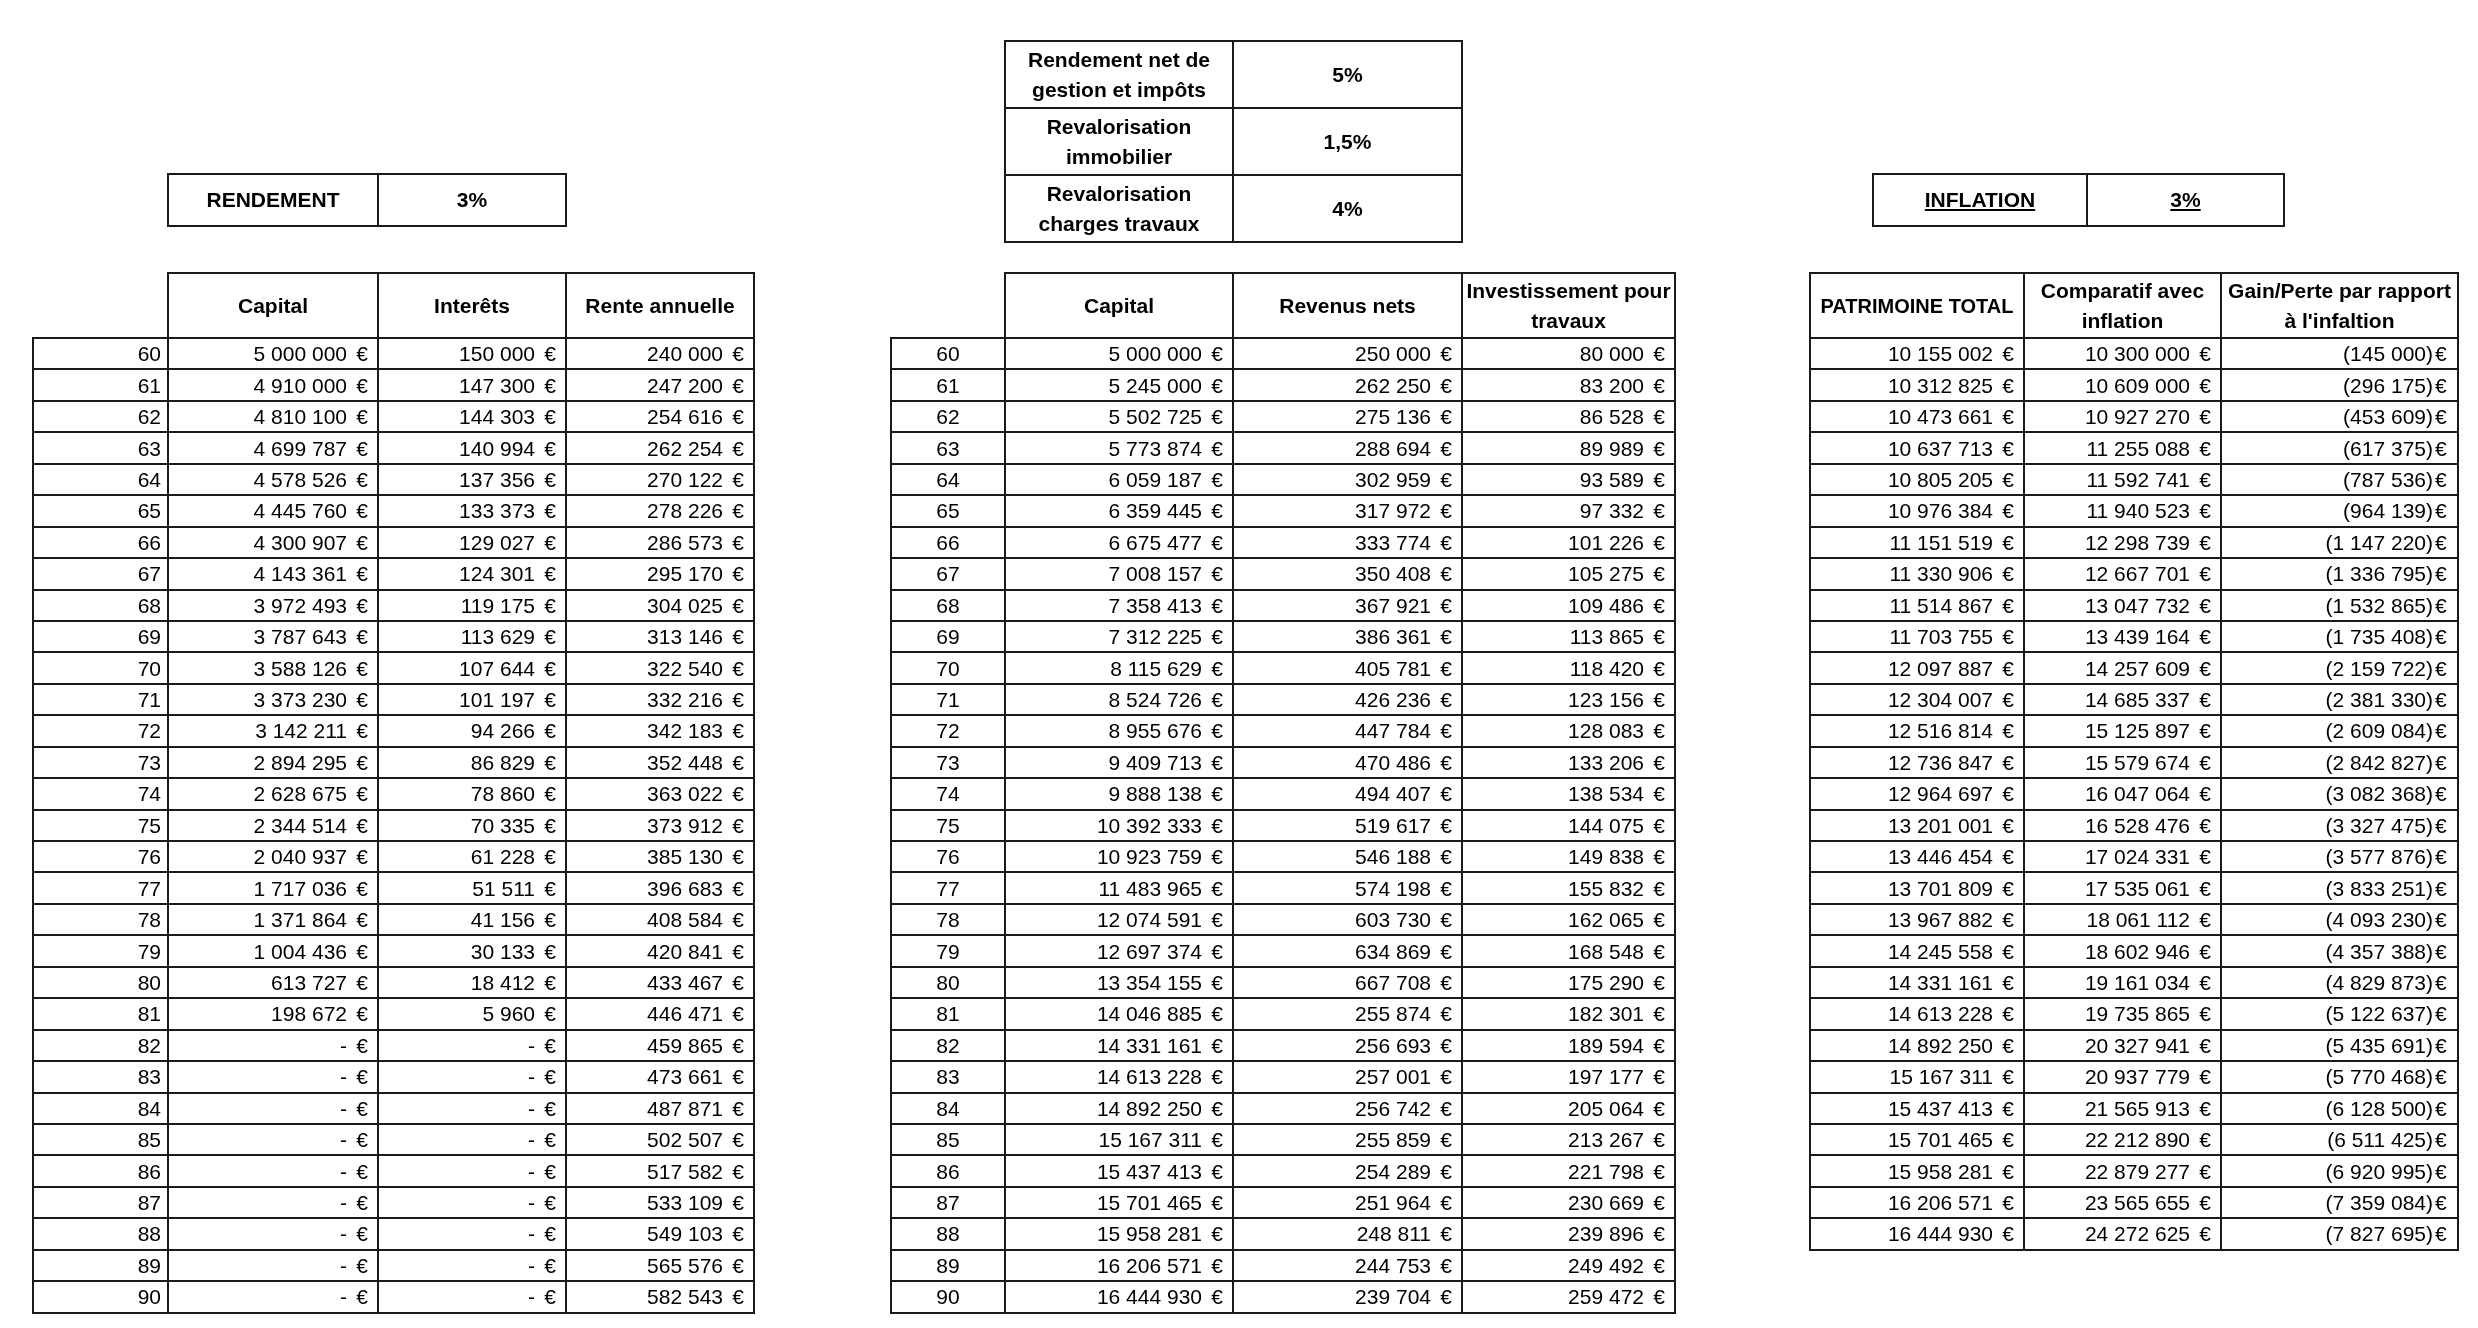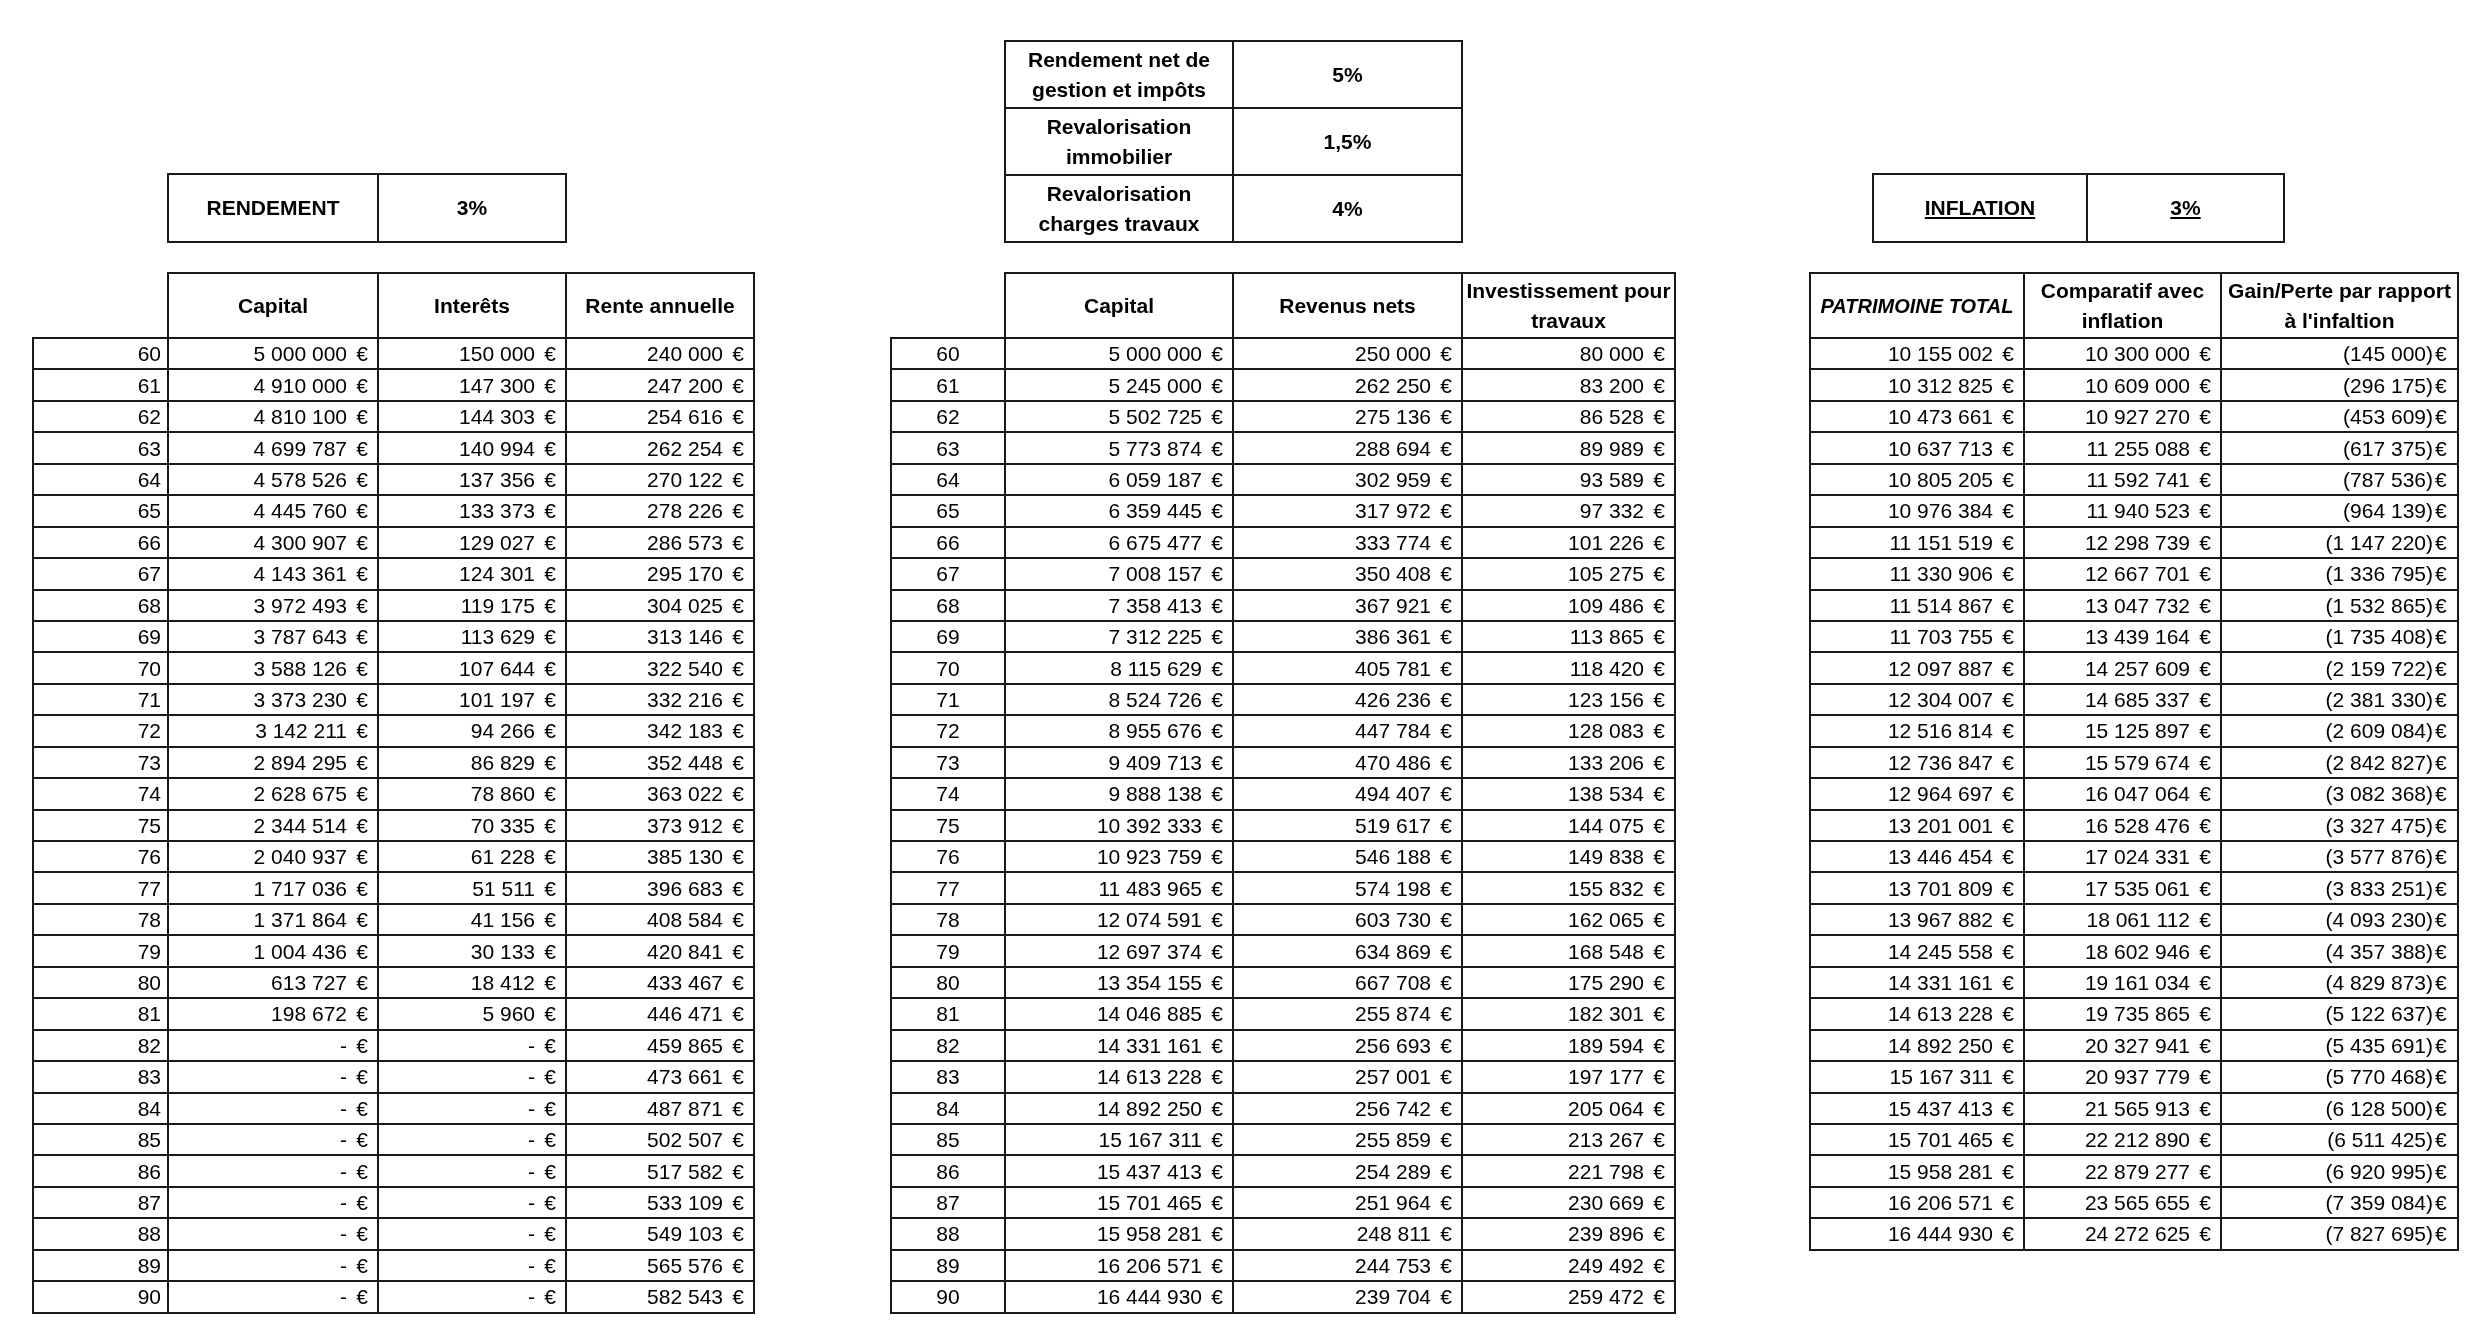--- a/index.html
+++ b/index.html
@@ -1,21 +1,21 @@
 <!DOCTYPE html>
 <html><head>
 <meta charset="utf-8">
 <style>
   html, body { margin:0; padding:0; background:#ffffff; }
   body { width:2478px; height:1328px; position:relative; overflow:hidden;
          font-family:"Liberation Sans", sans-serif; color:#000; }
   table { border-collapse:collapse; position:absolute; table-layout:fixed; }
   td, th { border:2px solid #1a1a1a; padding:0; box-sizing:border-box; }
   .param td { height:67px; font-weight:bold; font-size:21px; text-align:center; line-height:30px; }
-  .param-single td { height:68px; font-weight:bold; font-size:21px; text-align:center; }
+  .param-single td { height:52px; font-weight:bold; font-size:21px; text-align:center; }
   .hdr th { height:65px; font-weight:bold; font-size:21px; text-align:center; line-height:30px; }
   .hdr th.blank { border:none; }
   .data td { height:31.45px; font-size:21px; line-height:29px; }
   .lbl-right { text-align:right; padding-right:6px !important; }
   .lbl-center { text-align:center; }
   .money { text-align:right; white-space:nowrap; }
   .money .num { display:inline-block; text-align:right; }
   .money .cur { display:inline-block; width:30px; text-align:center; }
   .neg .num { padding-right:2px; }
   .neg .cur { width:22px; text-align:left; }
@@ -482,21 +482,21 @@
   </table>
 
 <table id="right-table" style="left:1809px; top:272px; width:648px;">
   <colgroup>
       <col style="width:214px">
       <col style="width:197px">
       <col style="width:237px">
     </colgroup>
   <thead>
     <tr class="hdr">
-      <th style="font-size:20px;font-style:italic;">PATRIMOINE TOTAL</th>
+      <th style="font-size:20px;">PATRIMOINE TOTAL</th>
       <th>Comparatif avec inflation</th>
       <th>Gain/Perte par rapport à l'infaltion</th>
     </tr>
   </thead>
   <tbody>
       <tr class="data">
         <td class="money"><span class="num">10 155 002</span><span class="cur">€</span></td>
         <td class="money"><span class="num">10 300 000</span><span class="cur">€</span></td>
         <td class="money neg"><span class="num">(145 000)</span><span class="cur">€</span></td>
       </tr>

